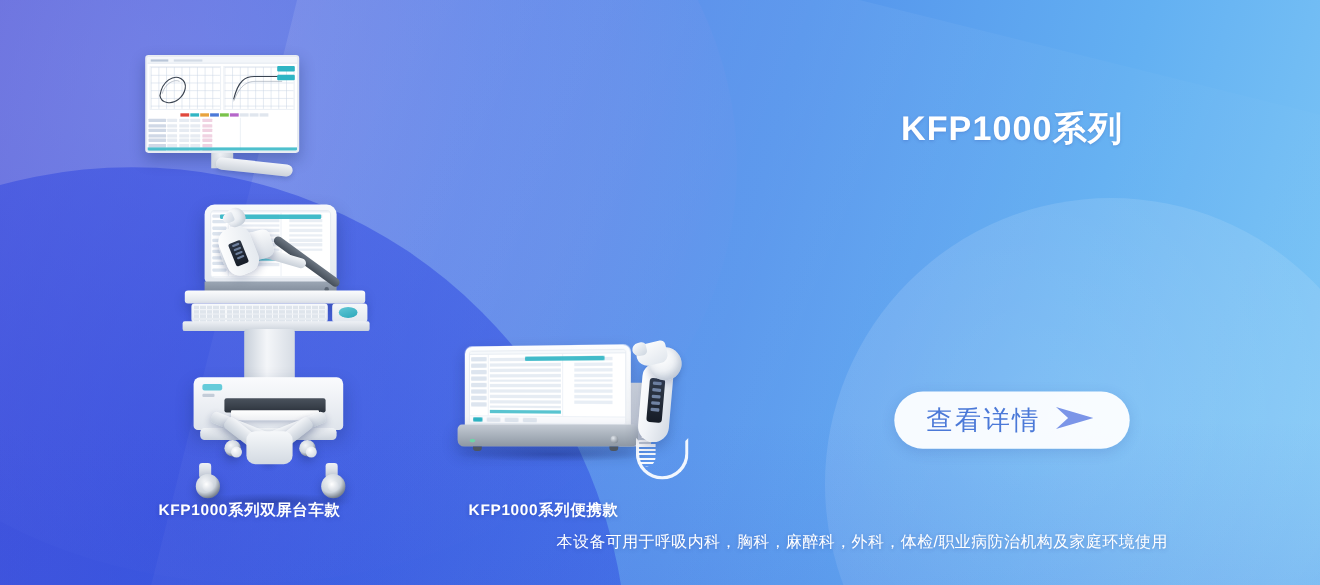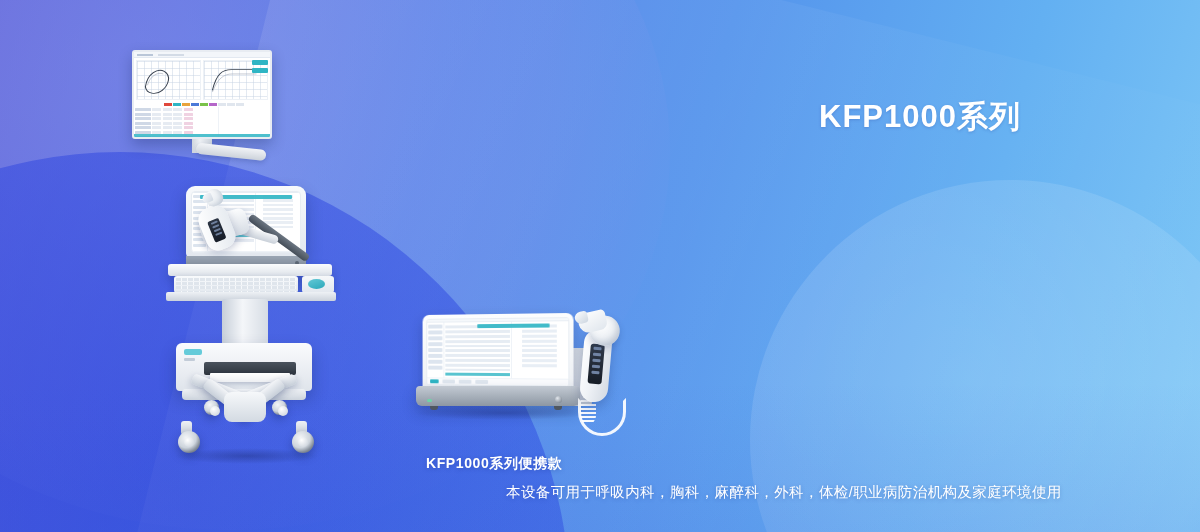--- a/index.html
+++ b/index.html
@@ -752,22 +752,31 @@
         </div>
       </div>
       <div class="hh-head">
         <div class="disc"></div>
           <div class="cone"></div>
           <div class="tip"></div>
       </div>
     </div>
   </div>
 
+  <div class="caption" id="caption-cart">KFP1000系列双屏台车款</div>
   <div class="caption" id="caption-portable">KFP1000系列便携款</div>
 
   <div class="text-col">
     <div class="eyebrow">KFP1000系列</div>
 
+    <div class="cta">
+      <span class="cta-label">查看详情</span>
+      <span class="cta-arrow">
+        <svg width="40" height="26" viewBox="0 0 40 26">
+          <path d="M2 3 L36 13 L2 23 L13 13 Z" fill="#7b95e8"></path>
+        </svg>
+      </span>
+    </div>
   </div>
 
   <div class="disclaimer">本设备可用于呼吸内科，胸科，麻醉科，外科，体检/职业病防治机构及家庭环境使用</div>
 
 </div>
 
 </body></html>

